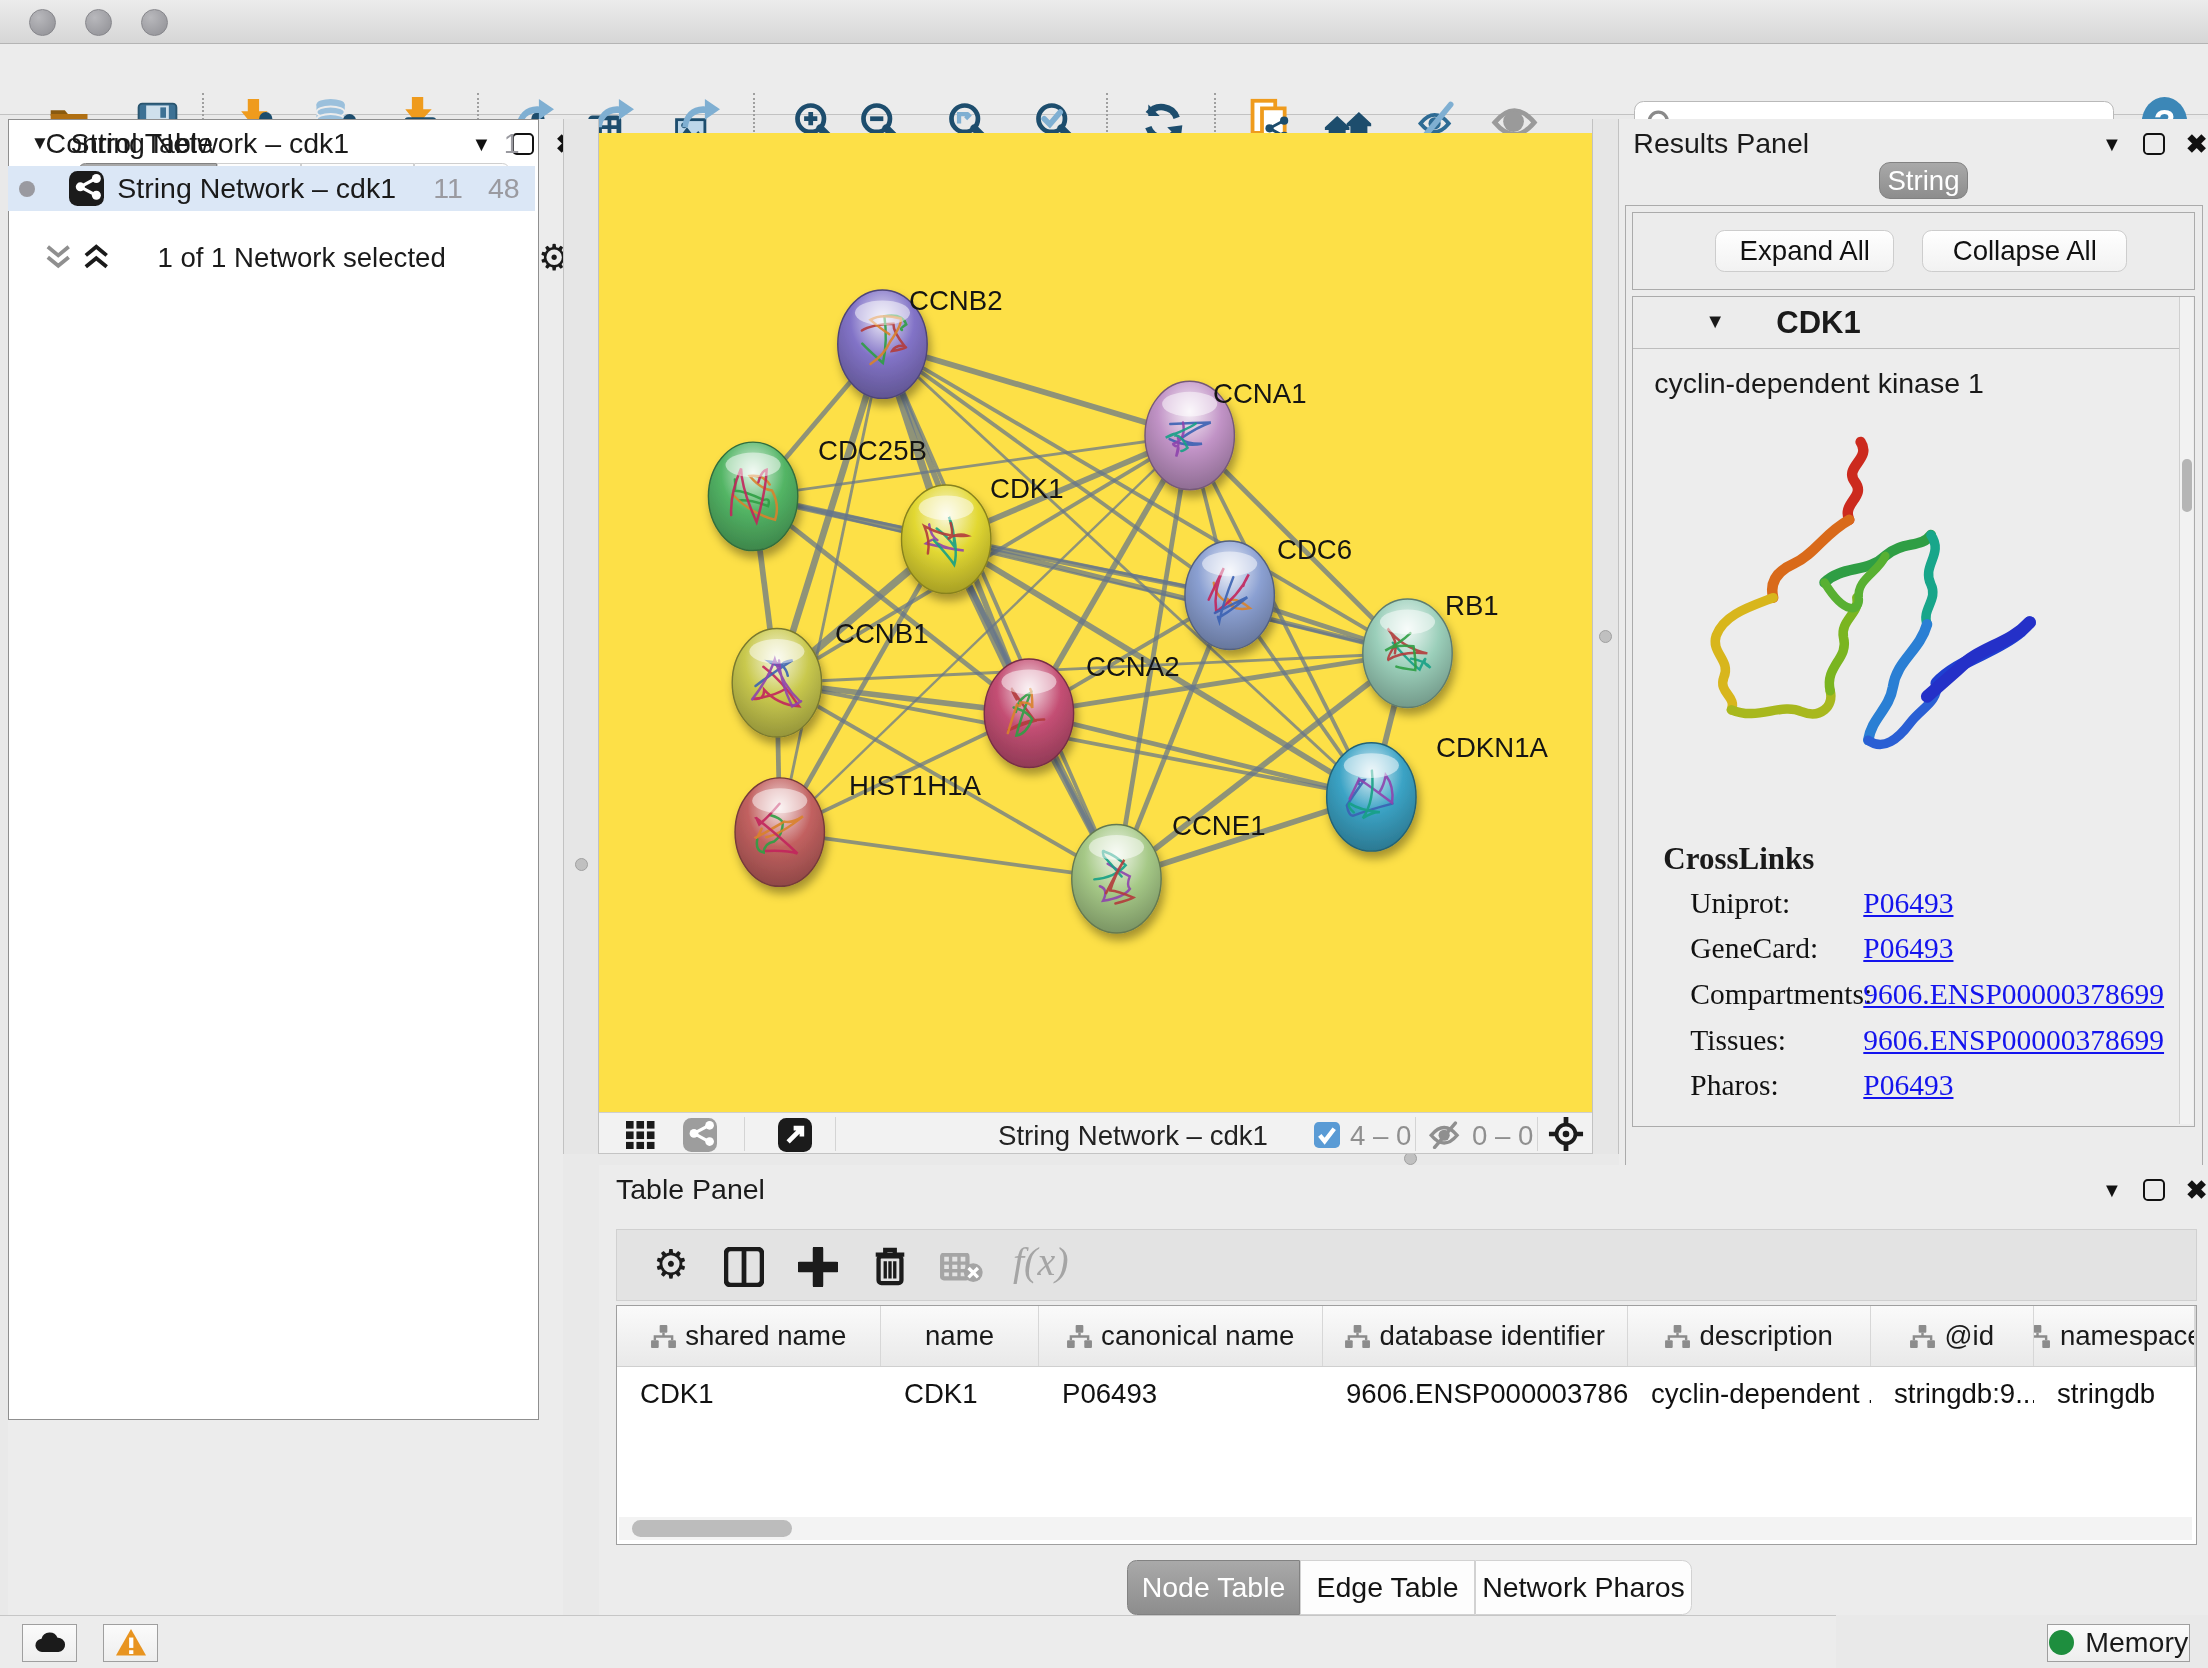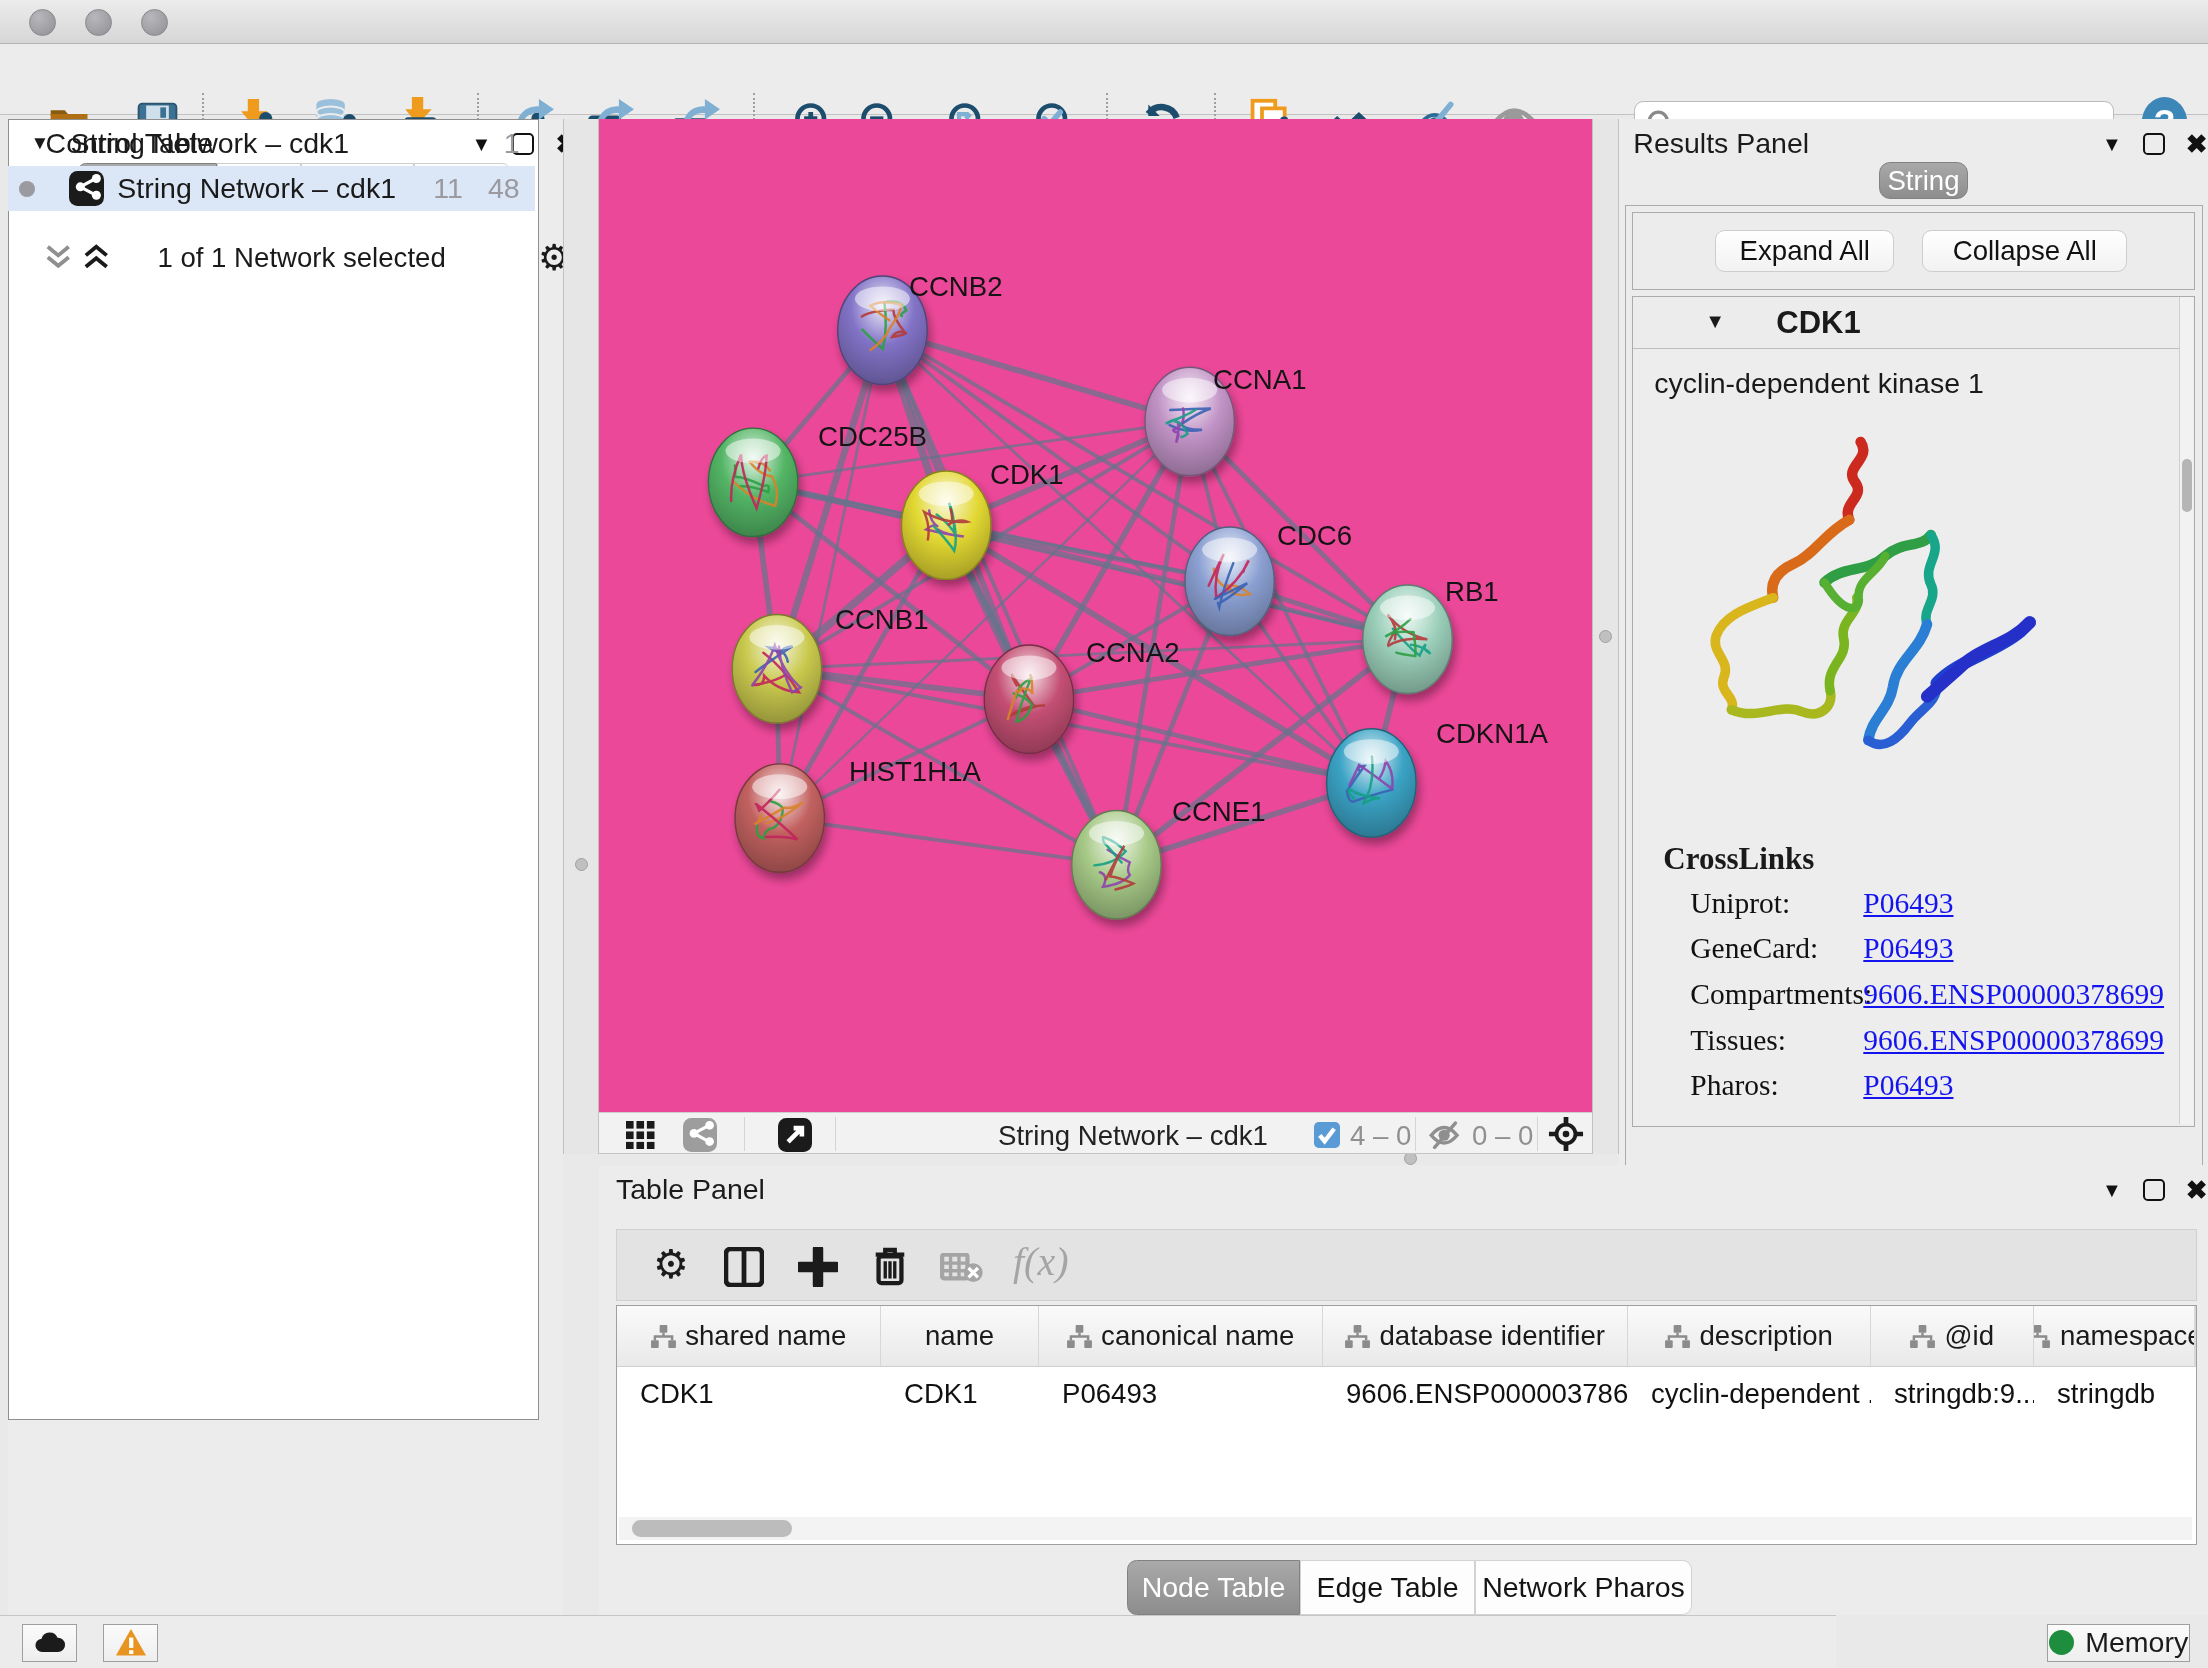--- a/index.html
+++ b/index.html
@@ -32,21 +32,21 @@
   .icn-collapse { font-size:20px; color:#111; }
   .icn-float { width:22px; height:22px; border:2.9px solid #111; border-radius:4.8px; }
   .icn-close { font-size:26px; font-weight:bold; color:#111; }
   .tab { height:37px; display:flex; align-items:center; justify-content:center; font-size:27.6px;
          background:#fdfdfd; border:1px solid #cfcfcf; color:#141414; }
   .tab.sel { background:linear-gradient(#a9a9a9,#8d8d8d); color:#fff; border-color:#828282; }
   #net-tree { left:28.5px; top:282px; width:531px; height:1301px; background:#fff; border:1.9px solid #8f8f8f; }
   .tree-row { position:absolute; left:0; width:527px; height:45px; display:flex; align-items:center; font-size:28.5px; }
   .count { color:#9a9aa0; }
   
-  #net-canvas { left:599px; top:119px; width:993px; height:993px; background:#ec4899;padding-left:20px; }
+  #net-canvas { left:599px; top:133px; width:993px; height:993px; background:#fde047;padding-left:20px; }
   .node-label { position:absolute; font-size:27.6px; color:#141414; white-space:nowrap; }
   #net-bar { left:599px; top:1112px; width:993px; height:42px; background:#f2f2f2;
              border-top:1px solid #cfcfcf; border-bottom:1px solid #c4c4c4; }
   .nb-sep { top:3.8px; width:0; height:34px; border-left:1.9px solid #d4d4d4; }
   .gutter-dot { width:13.3px; height:13.3px; border-radius:50%; background:#c0c0c0; border:1px solid #a0a0a0; }
   
   #results-panel { left:1619px; top:119px; width:590px; height:1046px; background:#ececec; }
   .rbox { position:absolute; border:1.9px solid #ababab; background:#ececec; }
   .wbtn { background:linear-gradient(#ffffff,#f2f2f2); border:1.9px solid #cdcdcd; border-radius:9.5px;
           font-size:27.6px; display:flex; align-items:center; justify-content:center; color:#111; }

